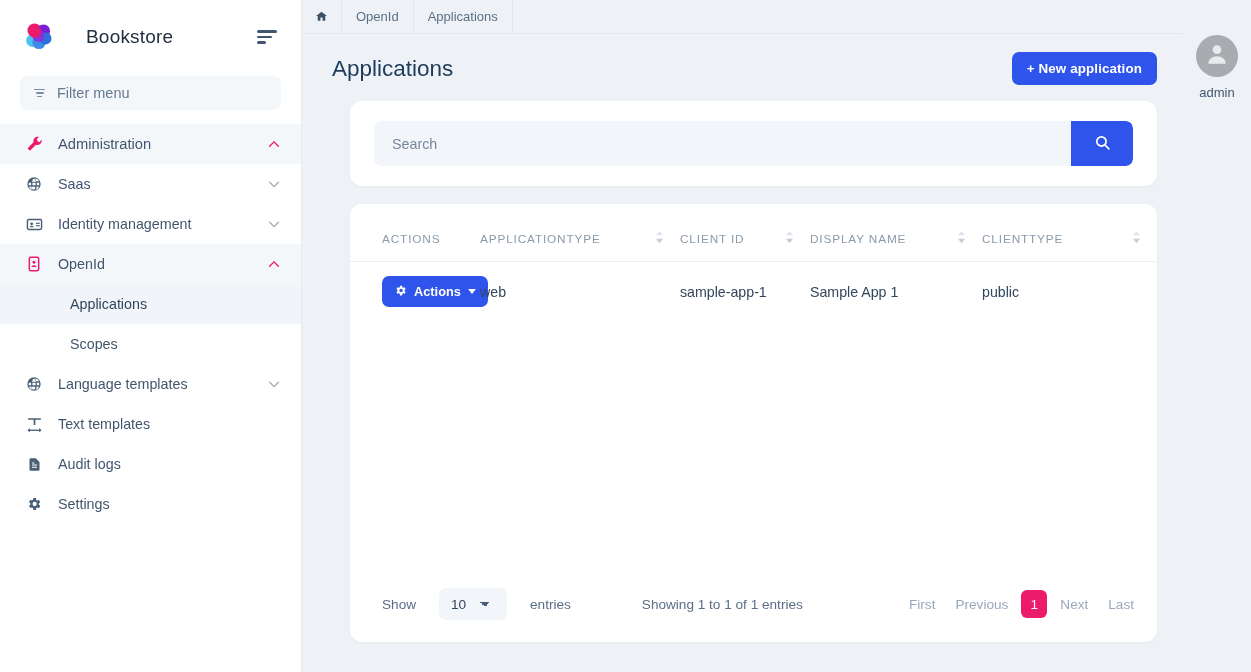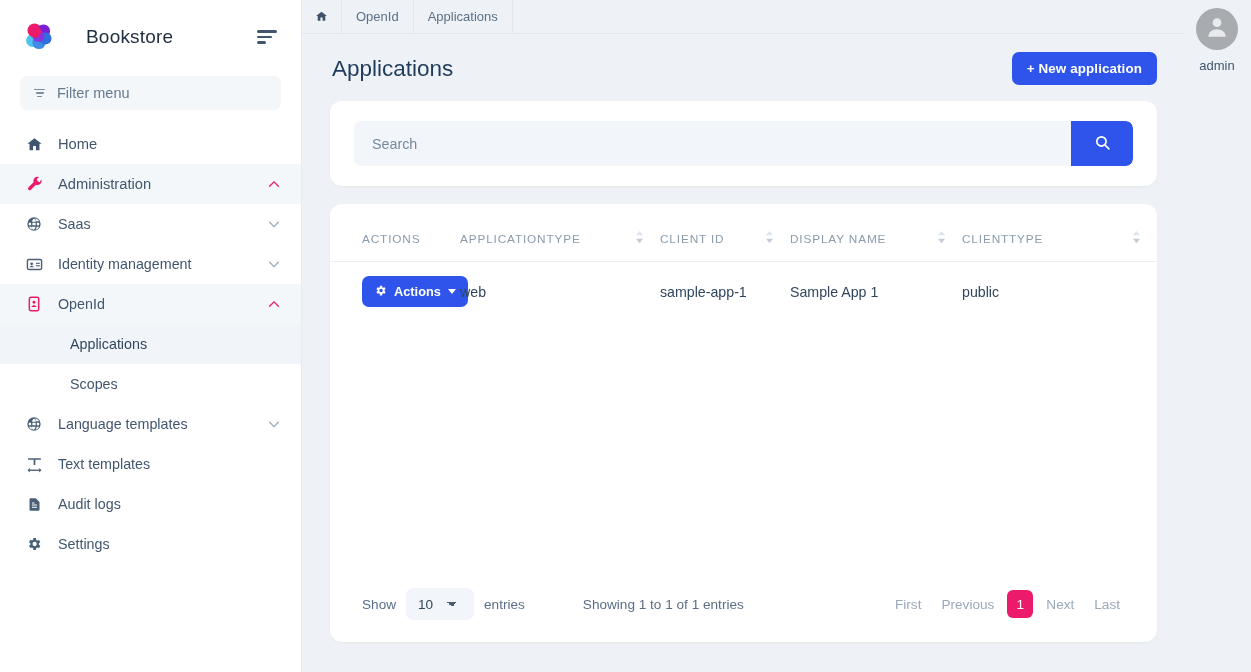--- a/index.html
+++ b/index.html
@@ -77,21 +77,21 @@
     padding: 18px 26px 16px 30px;
   }
   .page-title { font-size: 22.5px; color: #1f3b5c; font-weight: 400; }
   .btn-new {
     background: #2f54eb; color:#fff; border:none; border-radius: 7px;
     height: 33px; padding: 4px 15px; font-size: 13.4px; font-weight: bold;
     cursor:pointer; font-family:"Liberation Sans", sans-serif; letter-spacing:.1px;
   }
 
   .card {
-    background:#fff; border-radius: 12px; margin: 0 26px 0 28px;
+    background:#fff; border-radius: 12px; margin: 0 26px 0 48px;
     box-shadow: 0 1px 2px rgba(30,50,80,.05);
   }
   .card-search { padding: 20px 24px; margin-bottom: 18px; }
   .search-wrap { display:flex; height: 45px; border-radius: 7px; overflow:hidden; }
   .search-input {
     flex:1; background:#f2f5f9; border:none; outline:none; padding: 0 18px;
     font-size: 14.3px; color:#3d5168; font-family:"Liberation Sans", sans-serif;
     border-radius: 7px 0 0 7px;
   }
   .search-input::placeholder { color:#78889b; }
@@ -112,22 +112,22 @@
   .col-pad { padding-left: 32px !important; }
 
   .btn-actions {
     background:#2f54eb; color:#fff; border:none; border-radius:7px; height:31px;
     padding: 0 12px; font-size: 12.8px; font-weight:bold; cursor:pointer;
     display:inline-flex; align-items:center; gap:7px; font-family:"Liberation Sans", sans-serif;
   }
   .caret { width:0;height:0;border-left:4px solid transparent;border-right:4px solid transparent;border-top:5px solid #fff; }
 
   .tfooter {
-    margin-top:auto; display:flex; align-items:center; padding: 0 30px 22px 32px;
-    font-size: 13.6px; color:#5a6e86;
+    margin-top:auto; display:flex; align-items:center; padding: 0 16px 22px 32px;
+    font-size: 13.6px; color:#5a6e86;gap:13px;
   }
   .show-sel {
     background:#f2f5f9; border:none; border-radius:7px; height:32px; width:68px;
     margin: 0 10px; font-size:13.6px; color:#31465e; padding-left:12px;
     font-family:"Liberation Sans", sans-serif; appearance:none; -webkit-appearance:none;
     cursor:pointer;
     background-image: linear-gradient(45deg, transparent 50%, #4a5d75 50%), linear-gradient(135deg, #4a5d75 50%, transparent 50%);
     background-position: calc(100% - 22px) 14px, calc(100% - 17px) 14px;
     background-size: 5px 5px, 5px 5px; background-repeat: no-repeat;
   }
@@ -135,21 +135,21 @@
   .pager { margin-left:auto; display:flex; align-items:center; gap: 6px; }
   .pg { color:#9aa9ba; font-size:13.6px; padding: 0 7px; cursor:pointer; }
   .pg-cur {
     background:#ec1a6b; color:#fff; border-radius:6px; min-width:26px; height:28px;
     display:flex; align-items:center; justify-content:center; font-size:13.6px; cursor:pointer;
   }
 
   
   .userbox {
     position:absolute; right: 0px; top: 0px; width: 68px; height:100px;
-    display:flex; flex-direction:column; align-items:center; padding-top:8px;
+    display:flex; flex-direction:column; align-items:center; padding-top:8px;justify-content:flex-end;
   }
   .avatar {
     width: 42px; height: 42px; border-radius: 50%; background:#a8acb1;
     display:flex; align-items:center; justify-content:center;
   }
   .uname { font-size: 13px; color:#41566e; margin-top: 8px; }
 </style>
 </head>
 <body>
 
@@ -181,28 +181,20 @@
       <span class="filter-ico">
           <i></i>
           <i></i>
           <i></i>
         </span>
       <span class="filter-text">Filter menu</span>
     </div>
 
     <nav class="menu">
 
-      <div class="m-item">
-        <span class="m-ico">
-          <svg width="17" height="17" viewBox="0 0 24 24" fill="#41566e">
-              <path d="M12 3 2 11h3v9h5v-6h4v6h5v-9h3z"></path>
-            </svg>
-        </span>
-        <span class="m-label">Home</span>
-      </div>
 
       <div class="m-item active-section">
         <span class="m-ico">
           <svg width="17" height="17" viewBox="0 0 24 24" fill="#ec1a6b">
               <path d="M21.7 4.6a6 6 0 0 1-7.7 7.7l-7 7a2.4 2.4 0 1 1-3.4-3.4l7-7A6 6 0 0 1 18.4 1.4l-3.3 3.3 1.4 2.8 2.8 1.4z"></path>
             </svg>
         </span>
         <span class="m-label">Administration</span>
         <span class="chev">
           <svg width="14" height="14" viewBox="0 0 16 16">

